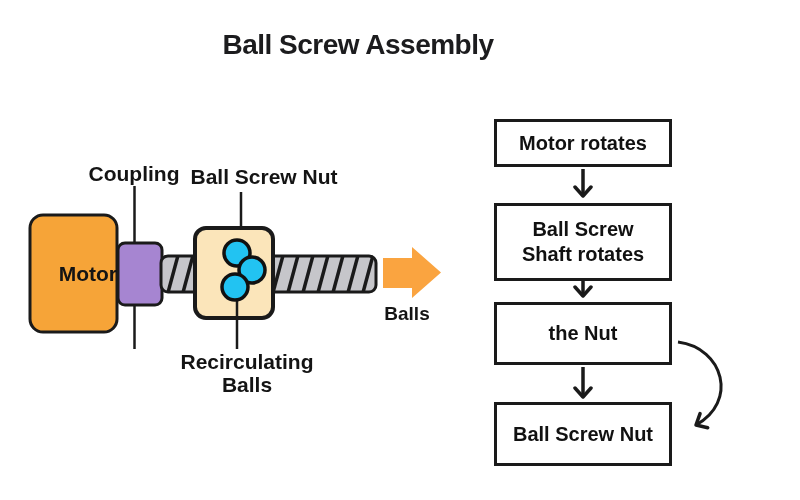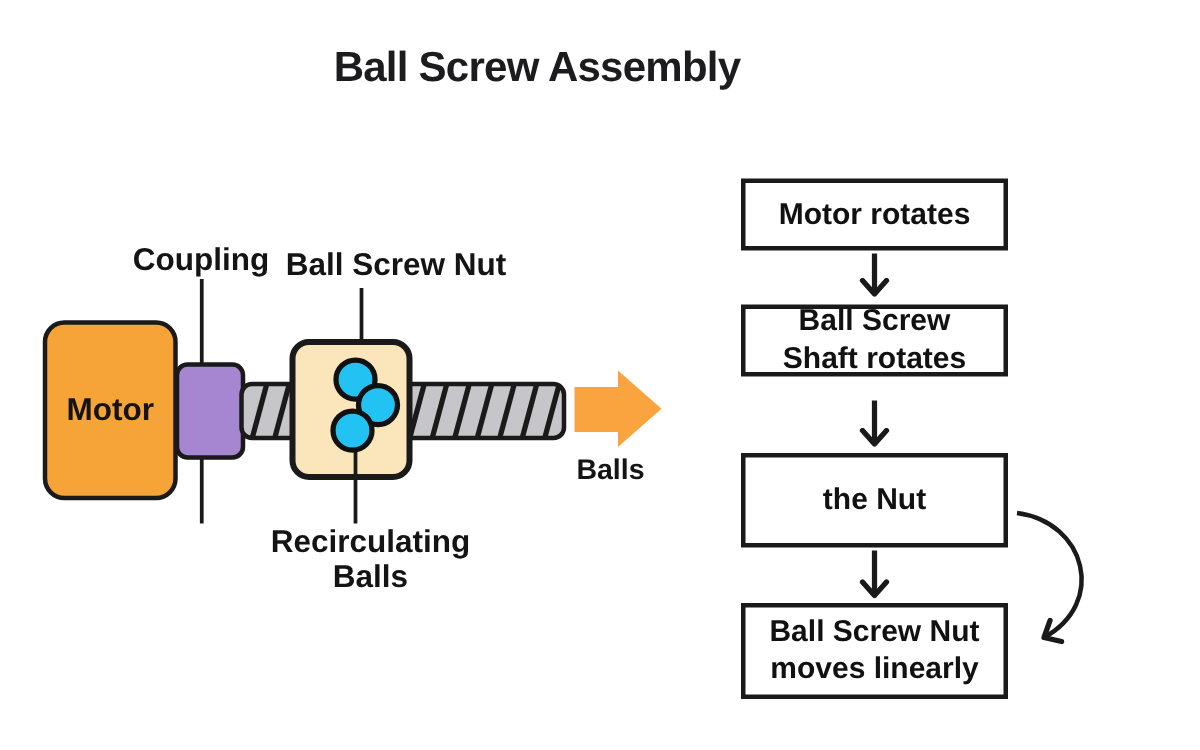--- a/index.html
+++ b/index.html
@@ -8,33 +8,33 @@
     font-family:"Liberation Sans", sans-serif;color:#1a1a1a;
   }
   #page-title{
     position:absolute;left:0;top:18px;width:716px;text-align:center;
     font-size:28px;line-height:54px;font-weight:800;color:#1c1c1e;letter-spacing:-0.5px;
   }
   #vector-layer{position:absolute;left:0;top:0;width:800px;height:500px;}
   .diag-label{
     position:absolute;text-align:center;font-size:21px;font-weight:600;color:#141414;line-height:23px;
   }
-  #motor-label{left:30px;top:262px;width:87px;}
+  #motor-label{left:30px;top:262px;width:87px;text-align:right;}
   #coupling-label{left:74px;top:162px;width:120px;}
   #nut-label{left:189px;top:165px;width:150px;}
   #recirc-label{left:176px;top:350px;width:142px;}
   #load-label{left:376px;top:302px;width:62px;font-size:19px;}
   .flow-box{
     position:absolute;left:494px;width:178px;box-sizing:border-box;
     background:#ffffff;border:3px solid #1a1a1a;border-radius:0;
     display:flex;flex-direction:column;align-items:center;justify-content:center;
     font-size:20px;font-weight:600;line-height:25px;color:#111;text-align:center;
   }
   #flow-box-1{top:119px;height:48px;}
-  #flow-box-2{top:203px;height:48px;}
+  #flow-box-2{top:203px;height:78px;}
   #flow-box-3{top:302px;height:63px;}
   #flow-box-4{top:402px;height:64px;}
 </style>
 </head>
 <body>
 
 <div id="stage">
 
   <div id="page-title">Ball Screw Assembly</div>
 
@@ -106,16 +106,15 @@
   </div>
   <div class="flow-box" id="flow-box-2">
     <span>Ball Screw</span>
     <span>Shaft rotates</span>
   </div>
   <div class="flow-box" id="flow-box-3">
     <span>the Nut</span>
   </div>
   <div class="flow-box" id="flow-box-4">
     <span>Ball Screw Nut</span>
-    <span>moves linearly</span>
   </div>
 
 </div>
 
 </body></html>

